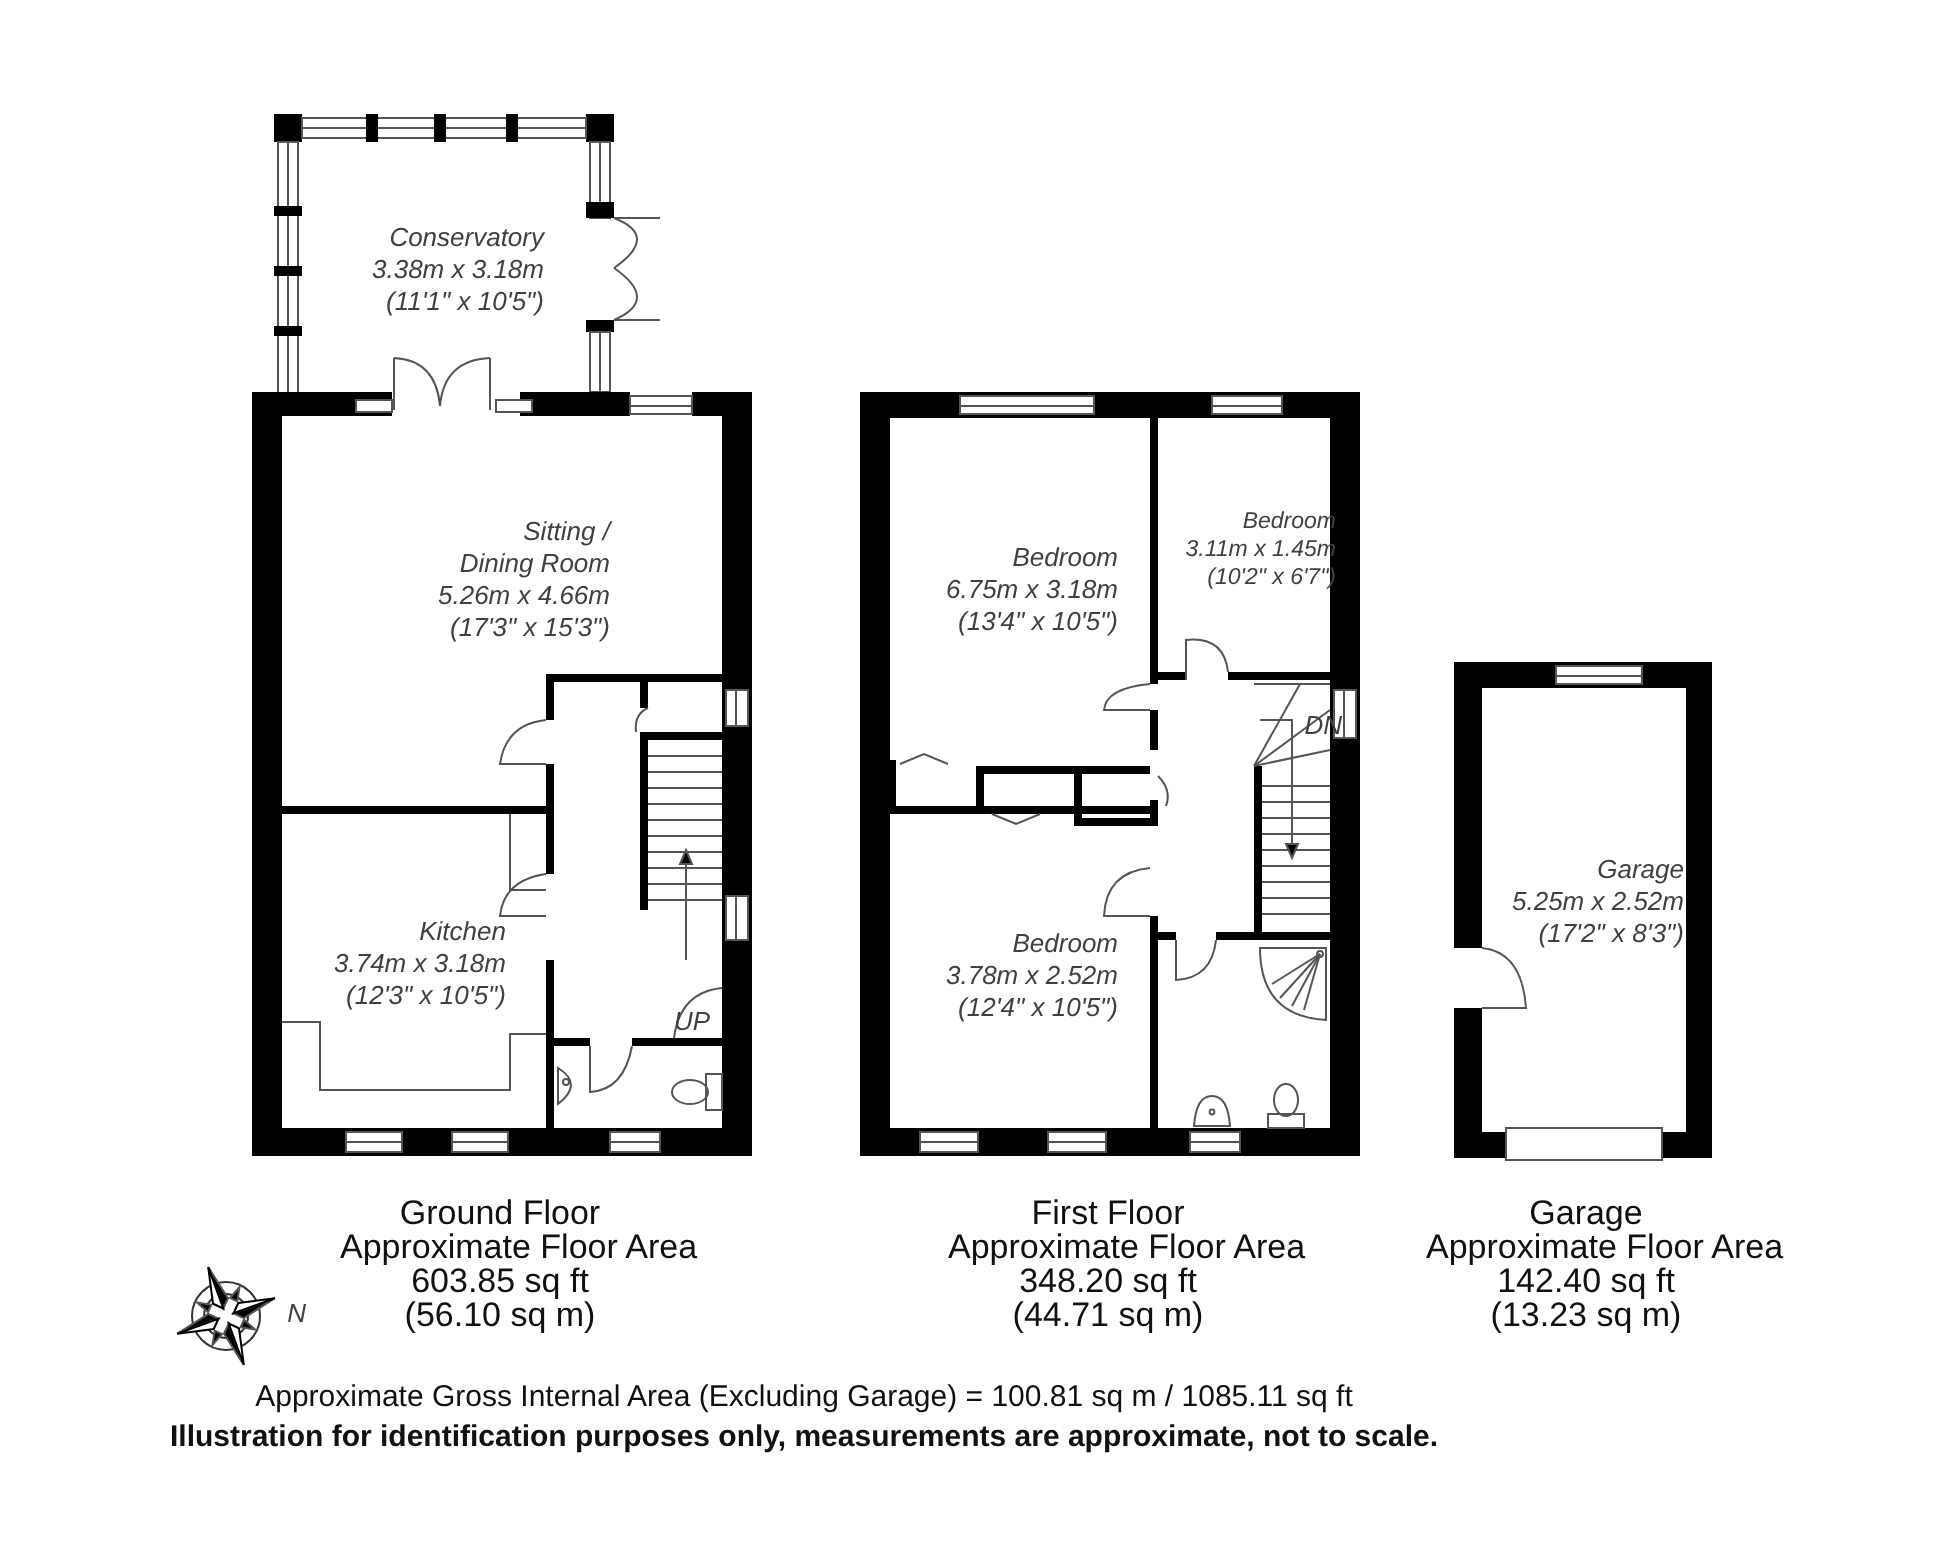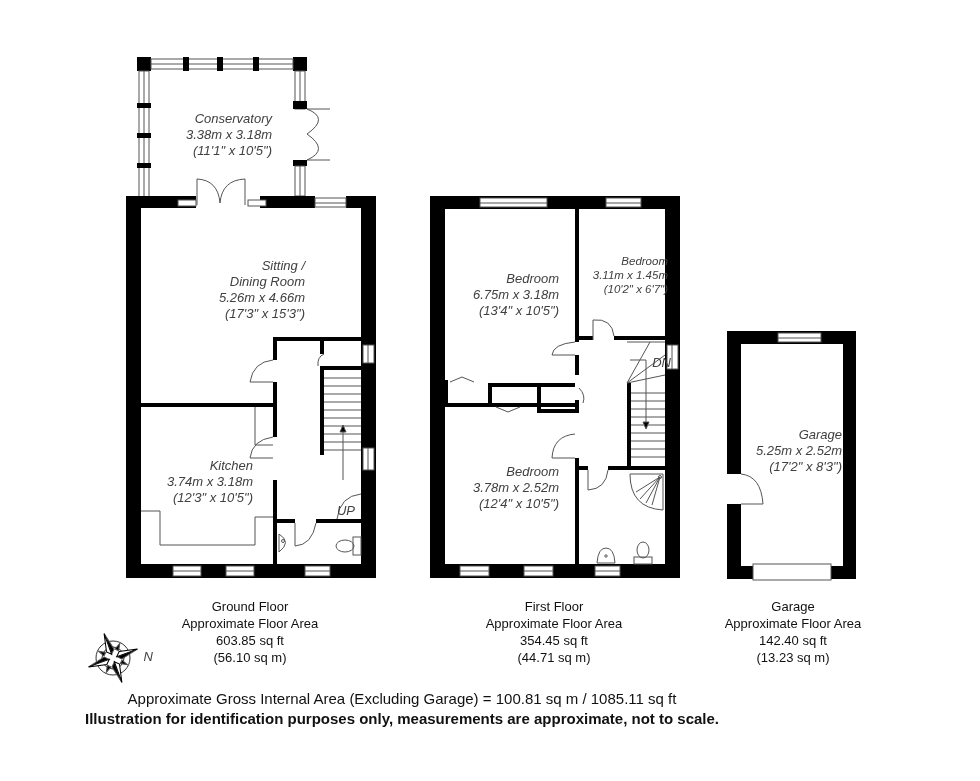--- a/index.html
+++ b/index.html
@@ -1,21 +1,21 @@
 <!DOCTYPE html>
 <html><head>
 <meta charset="utf-8">
 <style>
   html, body { margin:0; padding:0; background:#ffffff; }
   body { width:980px; height:781px; position:relative; overflow:hidden;
          font-family:"Liberation Sans", sans-serif; color:#111; }
   #plan { position:absolute; left:0; top:0; }
   .lbl { position:absolute; text-align:right; font-size:13px; line-height:16px; color:#404040; white-space:nowrap;font-style:italic; }
   .lbl.small { font-size:11.5px; line-height:14px; }
-  .cap { position:absolute; text-align:center; font-size:13px; line-height:17px; white-space:nowrap; }
+  .cap { position:absolute; text-align:center; font-size:17px; line-height:17px; white-space:nowrap; }
   .foot { position:absolute; left:0; width:804px; text-align:center; font-size:15px; line-height:19px; white-space:nowrap; }
   .lbl span, .cap span, .foot span { display:block; }
 </style>
 </head>
 <body>
 
 <svg id="plan" width="980" height="781" viewBox="0 0 980 781">
   <g fill="none" stroke="#555" stroke-width="1">
 
     <g>
@@ -283,21 +283,21 @@
 
 <div class="cap" style="left:170px;top:598px;width:160px;">
   <span>Ground Floor</span>
   <span>Approximate Floor Area</span>
   <span>603.85 sq ft</span>
   <span>(56.10 sq m)</span>
 </div>
 <div class="cap" style="left:474px;top:598px;width:160px;">
   <span>First Floor</span>
   <span>Approximate Floor Area</span>
-  <span>354.45 sq ft</span>
+  <span>348.20 sq ft</span>
   <span>(44.71 sq m)</span>
 </div>
 <div class="cap" style="left:713px;top:598px;width:160px;">
   <span>Garage</span>
   <span>Approximate Floor Area</span>
   <span>142.40 sq ft</span>
   <span>(13.23 sq m)</span>
 </div>
 
 <div class="lbl" style="left:139px;top:649px;width:14px;">N</div>

